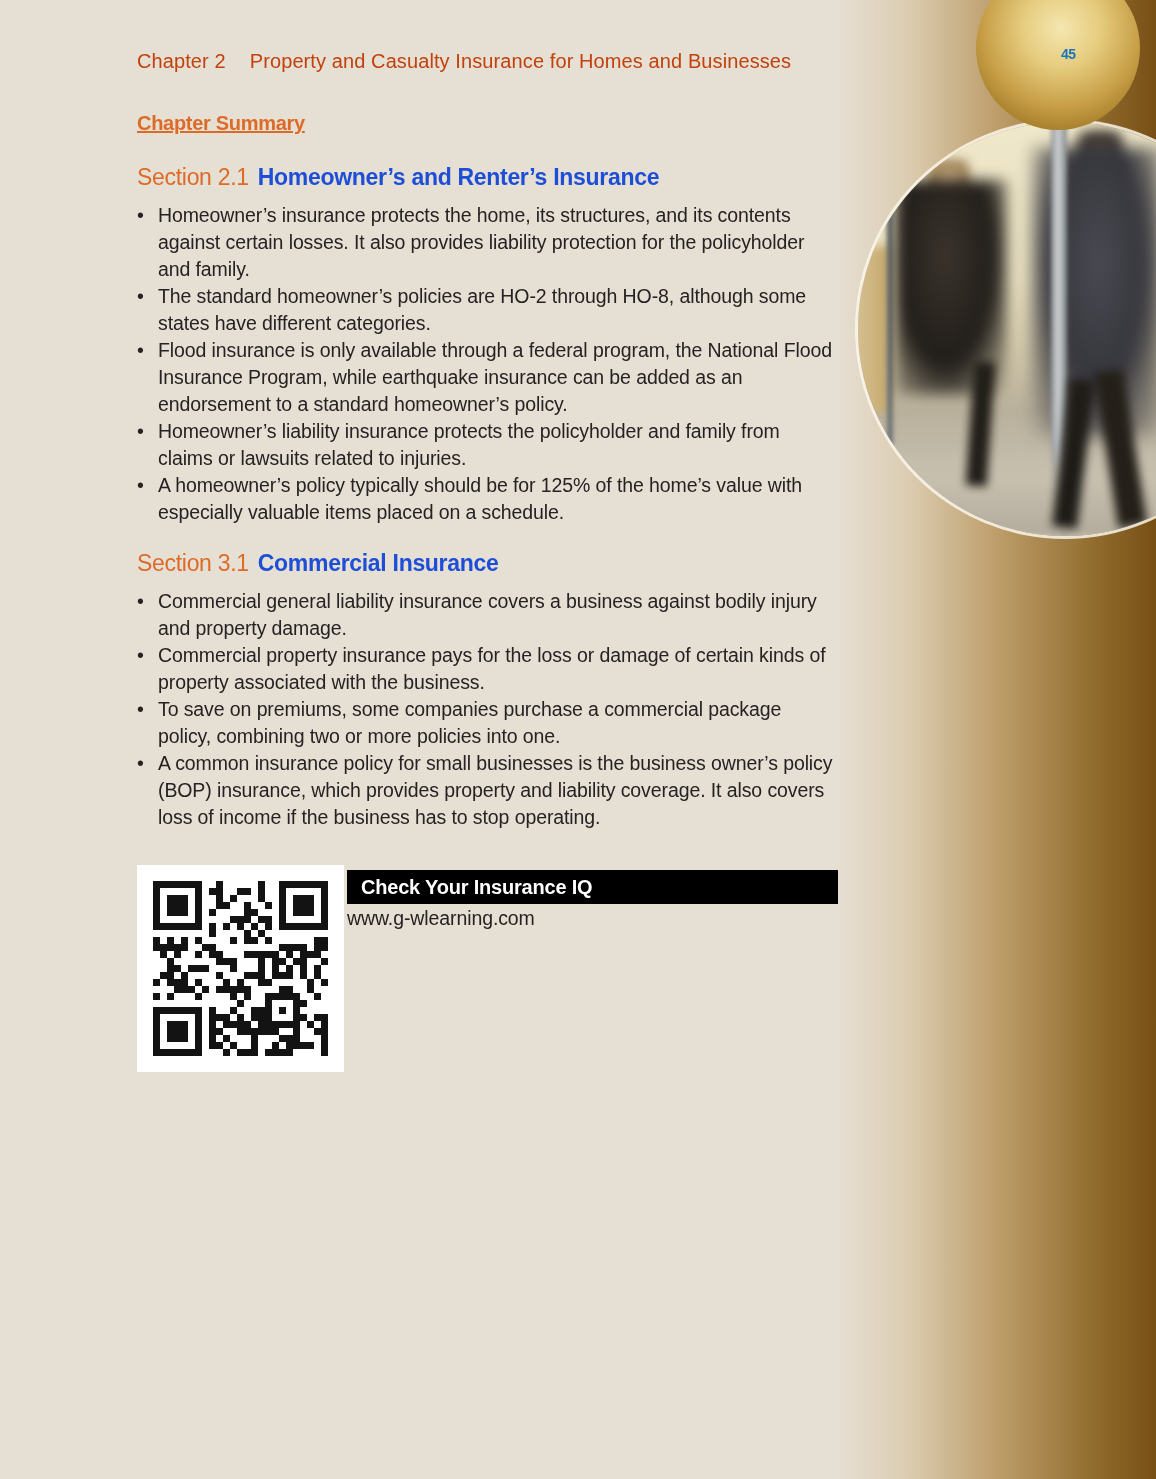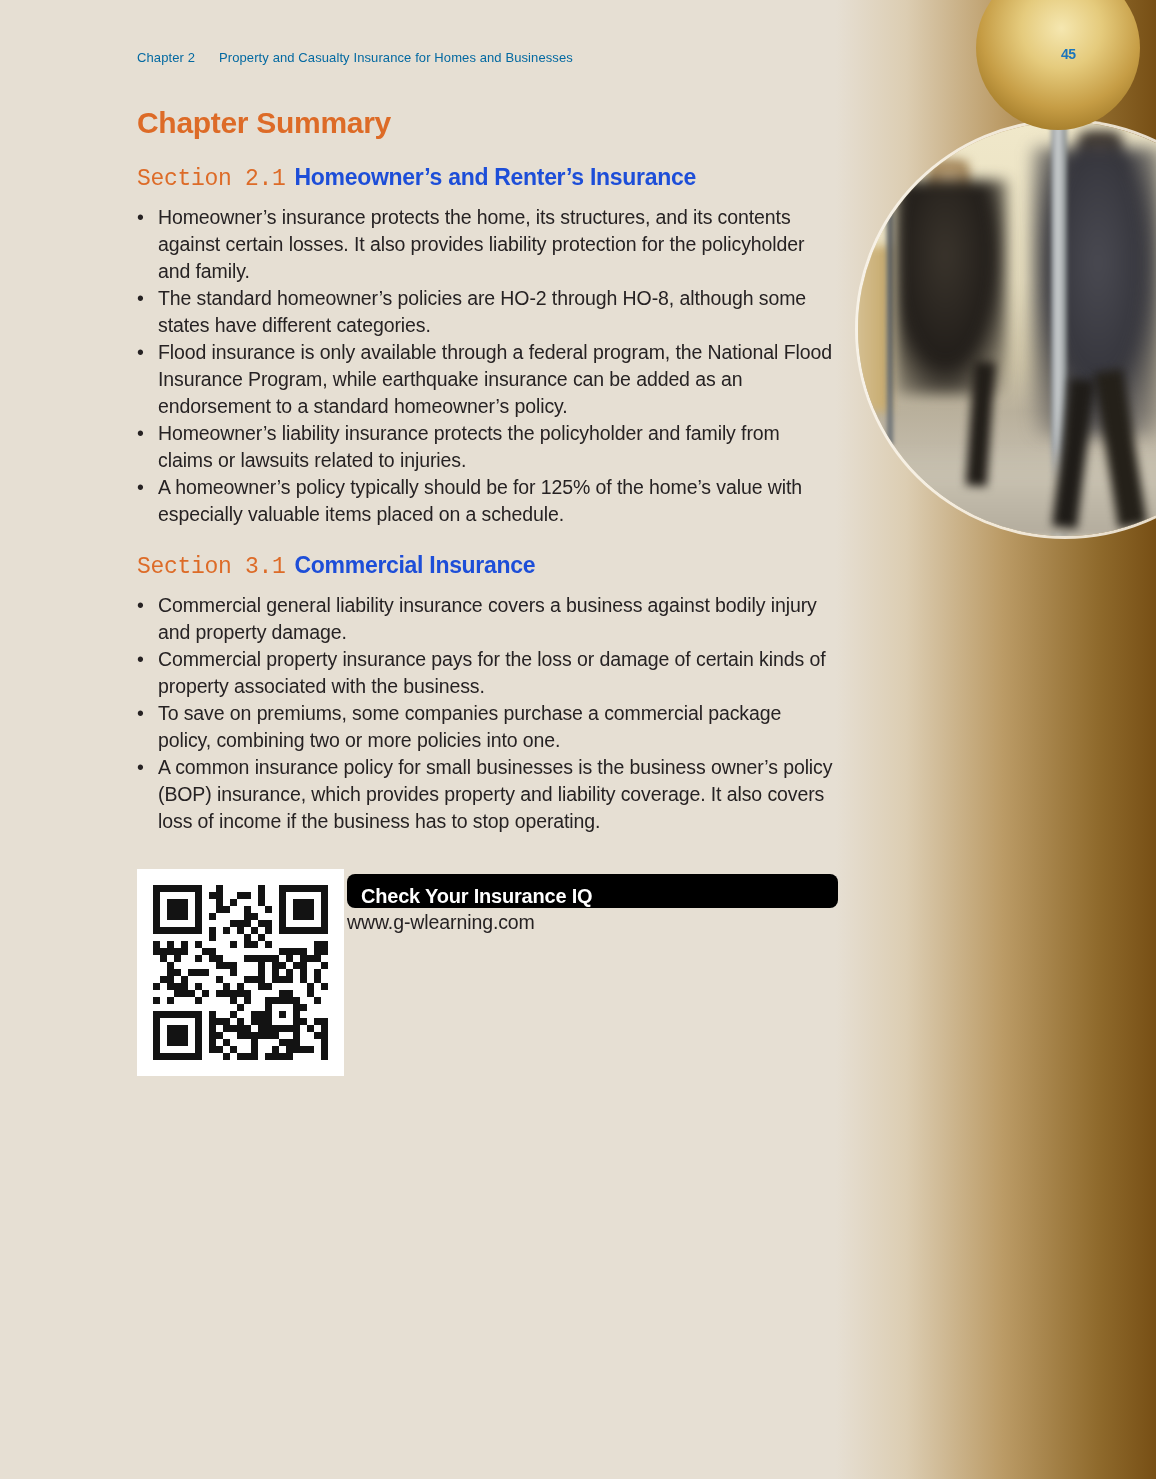--- a/index.html
+++ b/index.html
@@ -46,54 +46,54 @@
     background:radial-gradient(circle at 52% 38%,#f5e7b0 0%,#e5cb7d 30%,#c69d45 60%,#9a7322 85%,#8a6519 100%);
   }
   .page-num {
     position:absolute; left:85px; top:80px;
     font-size:14px; font-weight:bold; color:#1b75bc; letter-spacing:-0.5px;
   }
 
   
   .running-head {
     position:absolute; left:137px; top:50px;
-    font-size:13px; color:#0369a1; letter-spacing:0.1px;
+    font-size:20px; color:#c2410c; letter-spacing:0.1px;
   }
   .running-head .chap { margin-right:24px; }
 
   
   .main-col { position:absolute; left:137px; top:106px; width:702px; }
 
   h1.summary-title {
-    font-size:30px; line-height:34px; font-weight:bold; color:#dd6b27;
-    letter-spacing:-0.3px; margin-bottom:22px;
+    font-size:20px; line-height:34px; font-weight:bold; color:#dd6b27;
+    letter-spacing:-0.3px; margin-bottom:22px;text-decoration:underline;
   }
   h2.section-heading {
     font-size:23px; line-height:28px; letter-spacing:-0.3px;
     margin-top:23px; margin-bottom:11px; font-weight:normal;
   }
-  h2 .sec-num { color:#dd6b27; margin-right:9px;font-family:Liberation Mono, monospace; }
+  h2 .sec-num { color:#dd6b27; margin-right:9px; }
   h2 .sec-title { color:#1d4ed8; font-weight:bold; }
 
   .bullet-list { }
   .bullet-item { display:flex; font-size:19.5px; line-height:27px; color:#262223; }
   .bullet-marker { width:21px; flex:0 0 21px; }
   .bullet-text { flex:1; letter-spacing:-0.1px; }
 
   
   .iq-box { display:flex; margin-top:34px; }
   .qr-tile {
     width:207px; height:207px; background:#ffffff; flex:0 0 207px;
     display:flex; align-items:center; justify-content:center;
   }
   .iq-right { margin-left:3px; width:491px; }
   .iq-bar {
     background:#000000; color:#ffffff; height:34px; margin-top:5px;
-    display:flex; align-items:flex-end; padding-left:14px;
-    font-size:20px; font-weight:bold; letter-spacing:-0.2px;border-radius:8px;
+    display:flex; align-items:center; padding-left:14px;
+    font-size:20px; font-weight:bold; letter-spacing:-0.2px;
   }
   .iq-body { margin-top:12px; font-size:19.5px; line-height:28px; color:#262223; letter-spacing:-0.1px; }
   .iq-url  { font-size:19.5px; line-height:28px; color:#262223; letter-spacing:-0.1px; }
 </style>
 </head>
 <body>
 
 <div class="right-band"></div>
 
 <div class="photo-circle">

